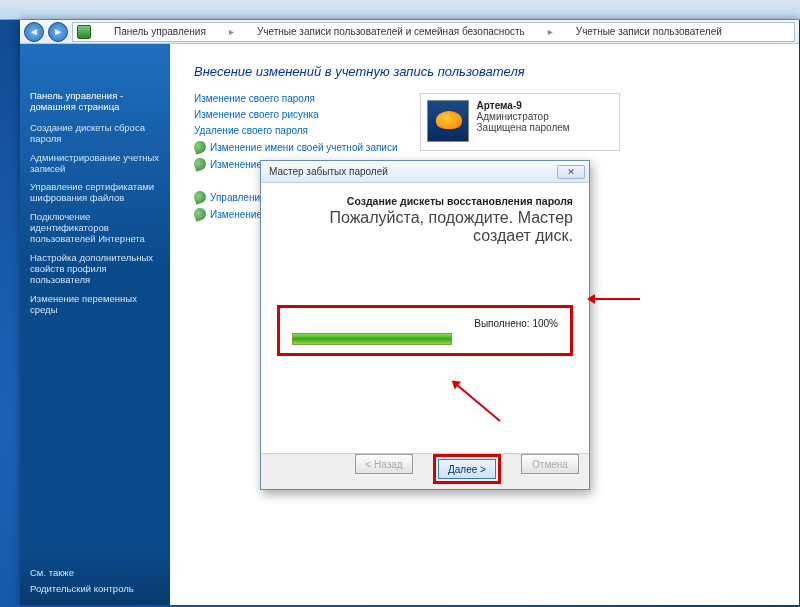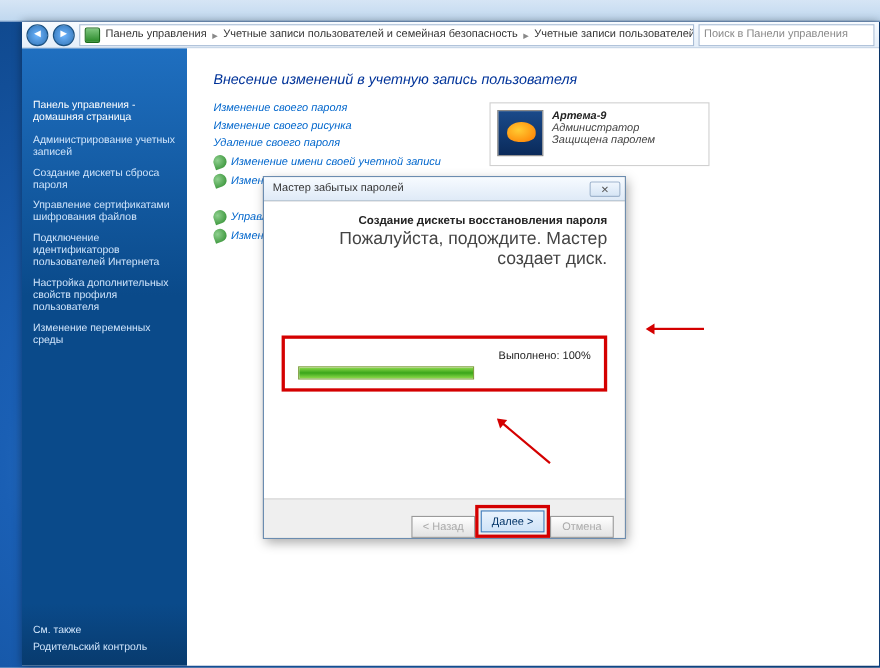--- a/index.html
+++ b/index.html
@@ -50,21 +50,21 @@
     font-size: 10px;
   }
   .breadcrumb {
     flex: 1;
     height: 20px;
     border: 1px solid #a9bdd6;
     background: #fff;
     display: flex;
     align-items: center;
     padding: 0 4px;
-    gap: 2px;
+    gap: 20px;
     font-size: 10px;
     color: #333;
     overflow: hidden;
   }
   .bc-item { white-space: nowrap; padding: 0 3px; }
   .bc-sep { color: #888; }
   .cp-icon {
     width: 14px; height: 14px;
     background: linear-gradient(#7fc77f,#2a8a2a);
     border: 1px solid #1a6a1a;
@@ -114,21 +114,21 @@
     padding: 20px 24px;
     position: relative;
   }
   .page-title {
     font-size: 13px;
     color: #003399;
     margin-bottom: 14px;
     font-weight: normal;
     font-style: italic;
   }
-  .content-cols { display: flex; gap: 44px; font-style: italic; }
+  .content-cols { display: flex; gap: 22px; }
   .link-list { font-size: 10px; }
   .link-item {
     color: #0066cc;
     margin-bottom: 5px;
     display: flex;
     align-items: center;
     gap: 4px;
     cursor: pointer;
   }
   .shield-icon {
@@ -163,24 +163,24 @@
     background: radial-gradient(ellipse at 40% 40%, #ffcc33, #ff7a00);
     border-radius: 50% 50% 40% 40%;
   }
   .acct-text { font-size: 10px; }
   .acct-name { font-weight: bold; color: #222; }
   .acct-line { color: #444; }
   
   .wizard {
     position: absolute;
     top: 160px;
-    left: 239px;
+    left: 260px;
     width: 330px;
     height: 330px;
-    background: #a3a3a3;
+    background: #7f1d1d;
     border: 1px solid #6b8cb0;
     box-shadow: 2px 4px 10px rgba(0,0,0,.35);
   }
   .wizard-titlebar {
     height: 22px;
     background: linear-gradient(#f7fbff,#dfeaf7);
     border-bottom: 1px solid #c0d0e0;
     display: flex;
     align-items: center;
     justify-content: space-between;
@@ -223,22 +223,22 @@
     position: absolute; top:0; left:0; bottom:0;
     width: 100%;
     background: linear-gradient(#8ddb4a,#3aa51a 50%,#8ddb4a);
   }
   .wizard-footer {
     height: 36px;
     border-top: 1px solid #d0d0d0;
     background: #efefef;
     display: flex;
     justify-content: flex-end;
-    align-items: flex-end;
-    gap: 0;
+    align-items: flex-start;
+    gap: 20px;
     padding: 0 10px;
   }
   .w-btn {
     height: 20px;
     min-width: 58px;
     font-size: 10px;
     border: 1px solid #9a9a9a;
     background: linear-gradient(#fefefe,#e2e2e2);
     color: #444;
     display: flex; align-items: center; justify-content: center;
@@ -289,33 +289,30 @@
     <div class="nav-btn">◄</div>
     <div class="nav-btn">►</div>
     <div class="breadcrumb">
       <span class="cp-icon"></span>
       <span class="bc-item">Панель управления</span>
       <span class="bc-sep">▸</span>
       <span class="bc-item">Учетные записи пользователей и семейная безопасность</span>
       <span class="bc-sep">▸</span>
       <span class="bc-item">Учетные записи пользователей</span>
     </div>
-    <div class="search-box">
-      <span>Поиск в Панели управления</span>
-    </div>
   </div>
 
   <div class="body-row">
     <div class="sidebar">
       <div class="sidebar-home">
         <span>Панель управления -</span><br>
         <span>домашняя страница</span>
       </div>
+      <div class="side-link">Создание дискеты сброса пароля</div>
       <div class="side-link">Администрирование учетных записей</div>
-      <div class="side-link">Создание дискеты сброса пароля</div>
       <div class="side-link">Управление сертификатами шифрования файлов</div>
       <div class="side-link">Подключение идентификаторов пользователей Интернета</div>
       <div class="side-link">Настройка дополнительных свойств профиля пользователя</div>
       <div class="side-link">Изменение переменных среды</div>
       <div class="sidebar-spacer"></div>
       <div class="sidebar-footer">
         <div style="margin-bottom:6px;">См. также</div>
         <div class="side-link" style="margin-bottom:2px;">Родительский контроль</div>
       </div>
     </div>

